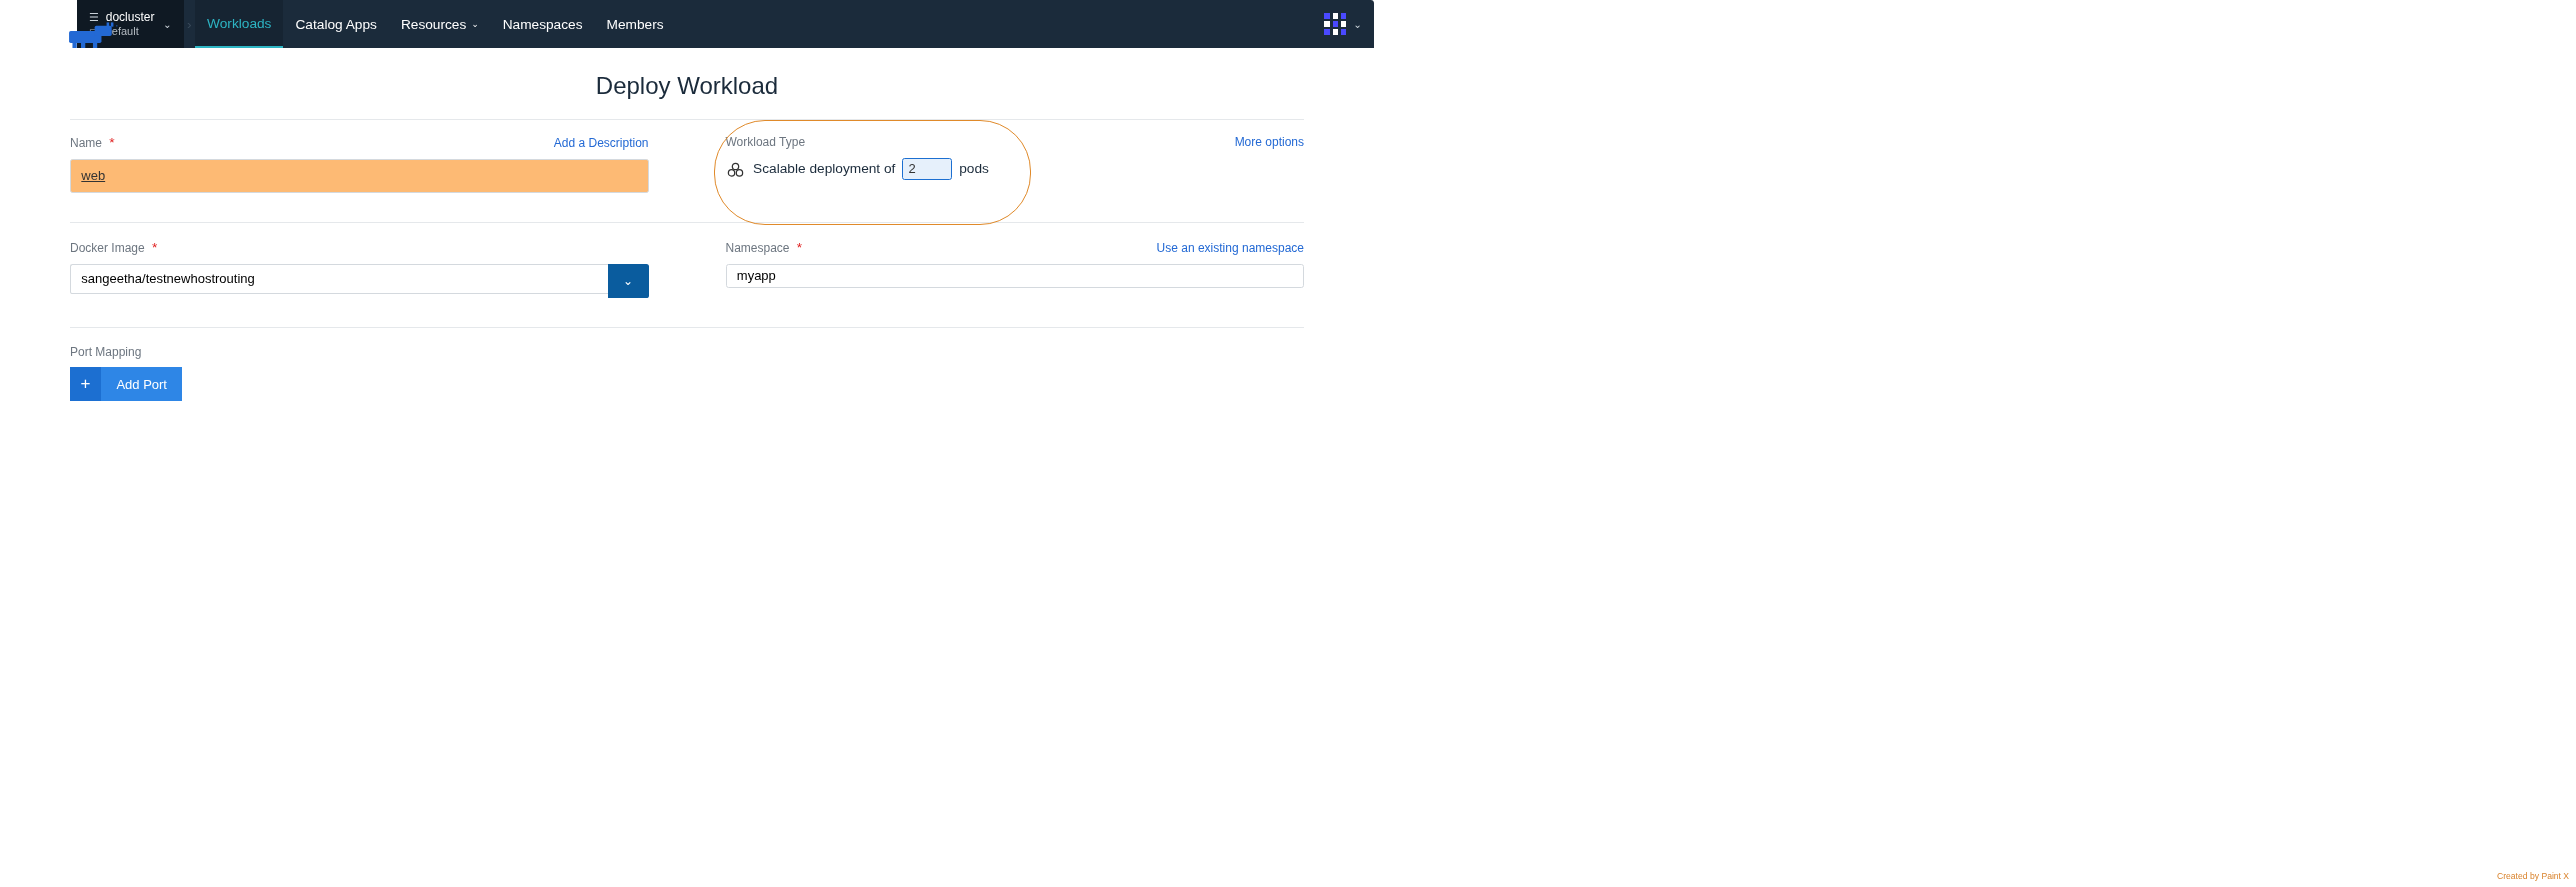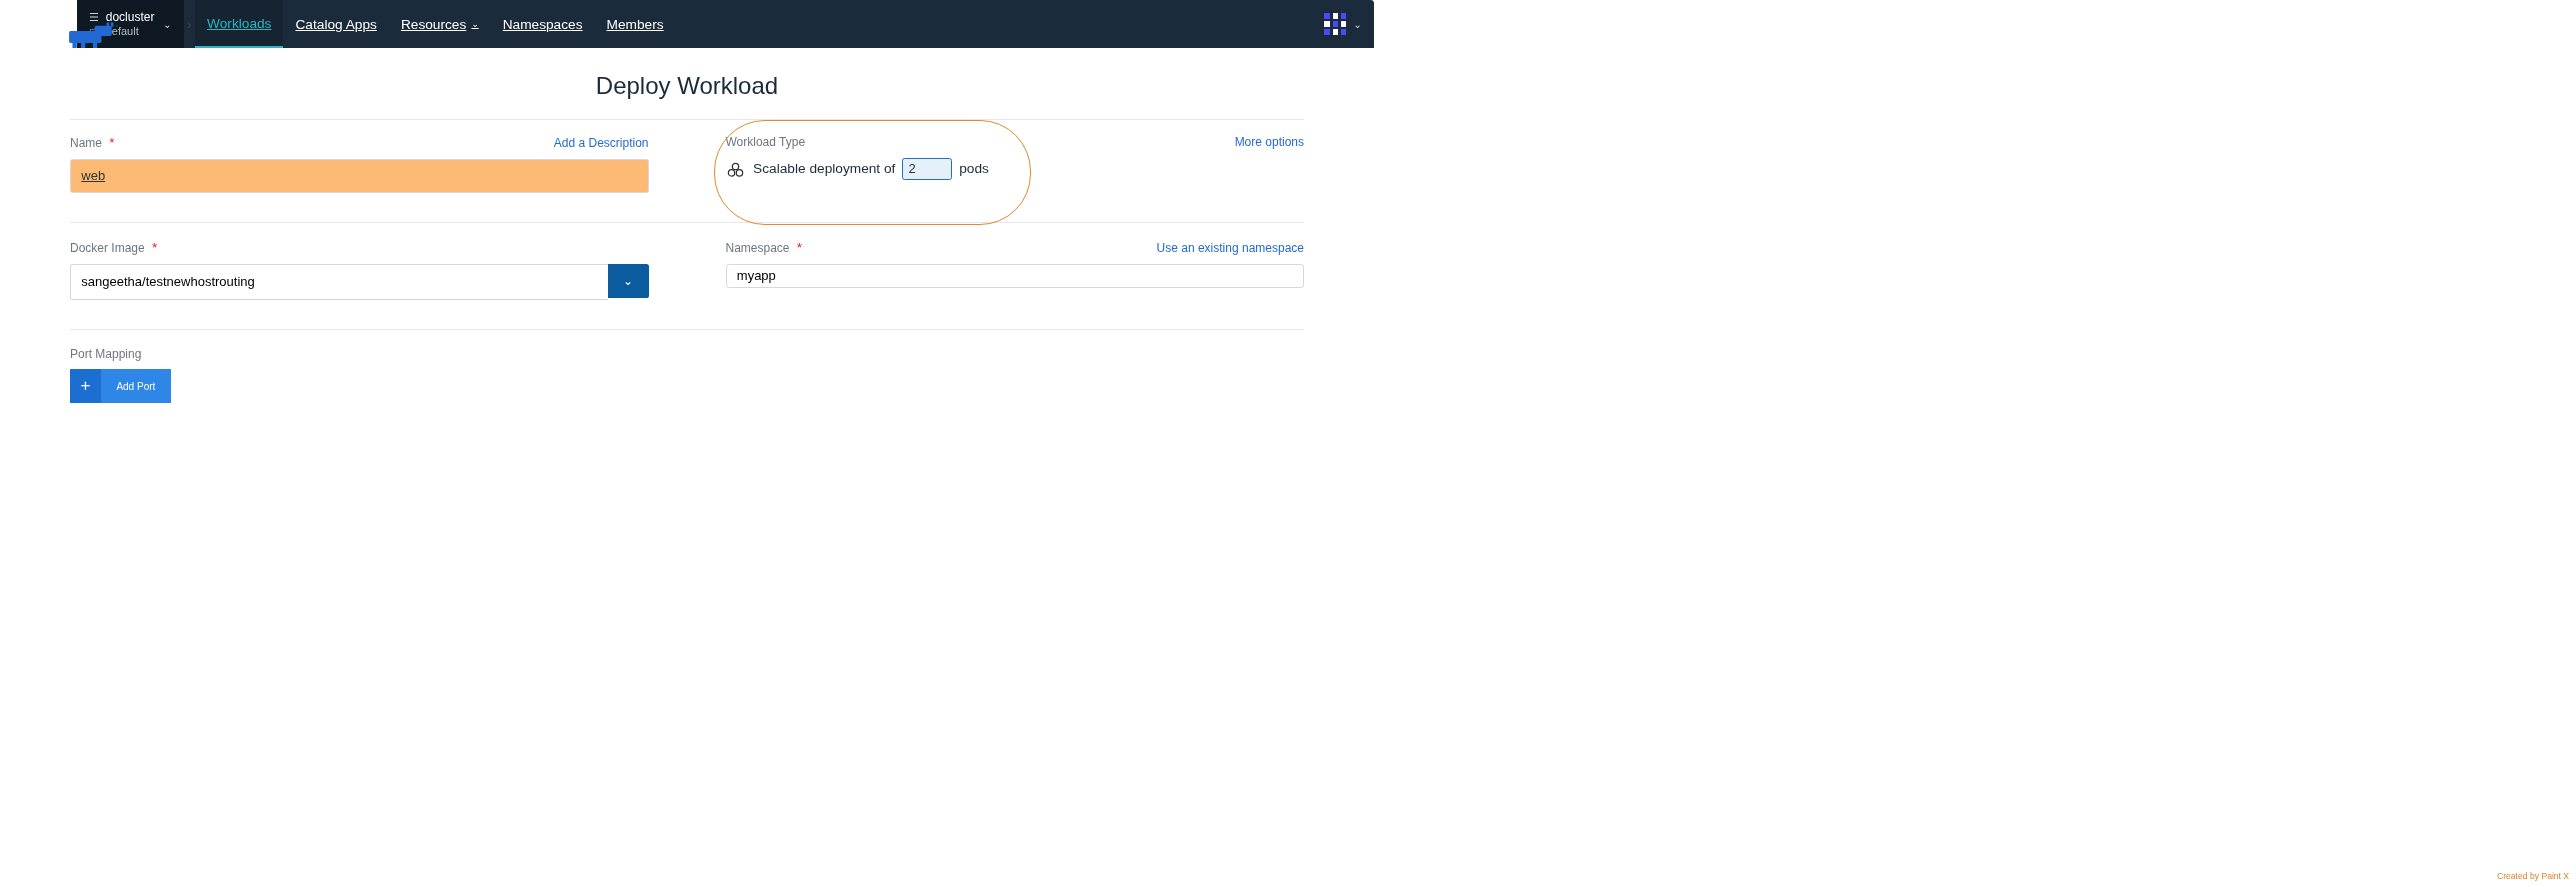--- a/index.html
+++ b/index.html
@@ -10,21 +10,21 @@
   .topnav { display: flex; align-items: stretch; background: #1b2b3b; height: 48px; margin-left: 77px; border-radius: 3.4px 3.4px 0 0; }
   .logo { position: absolute; left: 69px; top: 19px; width: 53px; height: 29px; }
   .cluster-sel { display: flex; align-items: center; background: #0f1923; padding: 0 12px 0 12px; color: #fff; font-size: 12px; }
   .cluster-sel .stack { display: flex; flex-direction: column; line-height: 1.15; }
   .cluster-sel .server-icon { margin-right: 6.9px; font-size: 11px; color: #c9d1d9; }
   .cluster-sel .proj { color: #b5bcc3; font-size: 11px; display: flex; align-items: center; }
   .cluster-sel .proj .pi { margin-right: 5.1px; font-size: 10.3px; }
   .cluster-sel .chev { margin-left: 8.6px; color: #cfd6dc; font-size: 10.3px; }
   .cluster-arrow { color: #3a4a5a; font-size: 13.7px; align-self: center; margin: 0 3.4px 0 3.4px; }
   .nav-items { display: flex; align-items: stretch; }
-  .nav-item { display: flex; align-items: center; color: #fff; font-size: 13.7px; padding: 0 12px; cursor: pointer; text-decoration: underline; }
+  .nav-item { display: flex; align-items: center; color: #fff; font-size: 13.7px; padding: 0 12px; cursor: pointer; }
   .nav-item.active { color: #2db5c4; border-bottom: 2.6px solid #2db5c4; background: rgba(0,0,0,0.15); }
   .nav-item .caret { margin-left: 5.1px; font-size: 8.6px; }
   .nav-spacer { flex: 1; }
   .nav-right { display: flex; align-items: center; padding-right: 12px; }
   .app-grid { width: 22px; height: 22px; display: grid; grid-template-columns: repeat(3,1fr); grid-template-rows: repeat(3,1fr); gap: 2.6px; }
   .app-grid span { background: #4a49ff; }
   .app-grid span.w { background: #fff; }
   .app-chev { color: #cfd6dc; margin-left: 6.9px; font-size: 10.3px; }
 
   
@@ -44,30 +44,30 @@
   .input { width: 100%; height: 34px; border: 0.9px solid #d4d9de; background: #fdba74; border-radius: 2.6px; padding: 0 10.3px; font-size: 13px; color: #333; text-decoration: underline; }
 
   .wt-box { position: relative; }
   .wt-circle { position: absolute; left: -12px; top: -38px; width: 317px; height: 105px; border: 0.9px solid #e08a2a; border-radius: 51px; pointer-events: none; }
   .wt-row { display: flex; align-items: flex-end; margin-top: 8.6px; }
   .wt-icon { width: 19px; height: 19px; margin-right: 8.6px; }
   .wt-text { font-size: 13.7px; color: #1b2b3b; display: flex; align-items: center; }
   .wt-num { width: 50px; height: 22px; margin: 0 6.9px; border: 1.7px solid #1c6fd1; background: #e6f0fb; border-radius: 2.6px; padding: 0 5.1px; font-size: 13px; color: #333; }
 
   .img-row { display: flex; }
-  .img-input { flex: 1; height: 36px; border: 0.9px solid #d4d9de; border-right: none; border-radius: 2.6px 0 0 2.6px; background: #fff; padding: 0 10.3px; font-size: 13px; }
+  .img-input { flex: 1; height: 30px; border: 0.9px solid #d4d9de; border-right: none; border-radius: 2.6px 0 0 2.6px; background: #fff; padding: 0 10.3px; font-size: 13px; }
   .img-btn { width: 41px; height: 34px; background: #0a5c9e; color: #fff; border: none; border-radius: 0 2.6px 2.6px 0; cursor: pointer; font-size: 12px; display:flex; align-items:center; justify-content:center; }
 
   .ns-input { width: 100%; height: 24px; border: 0.9px solid #d4d9de; background: #fff; border-radius: 2.6px; padding: 0 10.3px; font-size: 13px; }
 
   .port-sec { margin-top: 12px; }
   .port-label { color: #6d7680; font-size: 12px; margin-bottom: 8.6px; }
   .add-port { display: inline-flex; align-items: stretch; height: 34px; cursor: pointer; }
   .add-port .plus { width: 31px; background: #1c6fd1; color: #fff; display: flex; align-items: center; justify-content: center; font-size: 17px; }
-  .add-port .txt { background: #2e86e6; color: #fff; padding: 0 15.4px; display: flex; align-items: center; font-size: 10px; }
+  .add-port .txt { background: #2e86e6; color: #fff; padding: 0 15.4px; display: flex; align-items: center; font-size: 13px; }
 
   .watermark { position: fixed; right: 6.9px; bottom: 6px; font-size: 8.6px; color: #d9822b; }
 </style>
 </head>
 <body>
 
 <div class="wrap">
 
   <svg class="logo" viewBox="0 0 62 34">
     <rect x="0" y="14" width="38" height="14" rx="2" fill="#2369d4"></rect>

